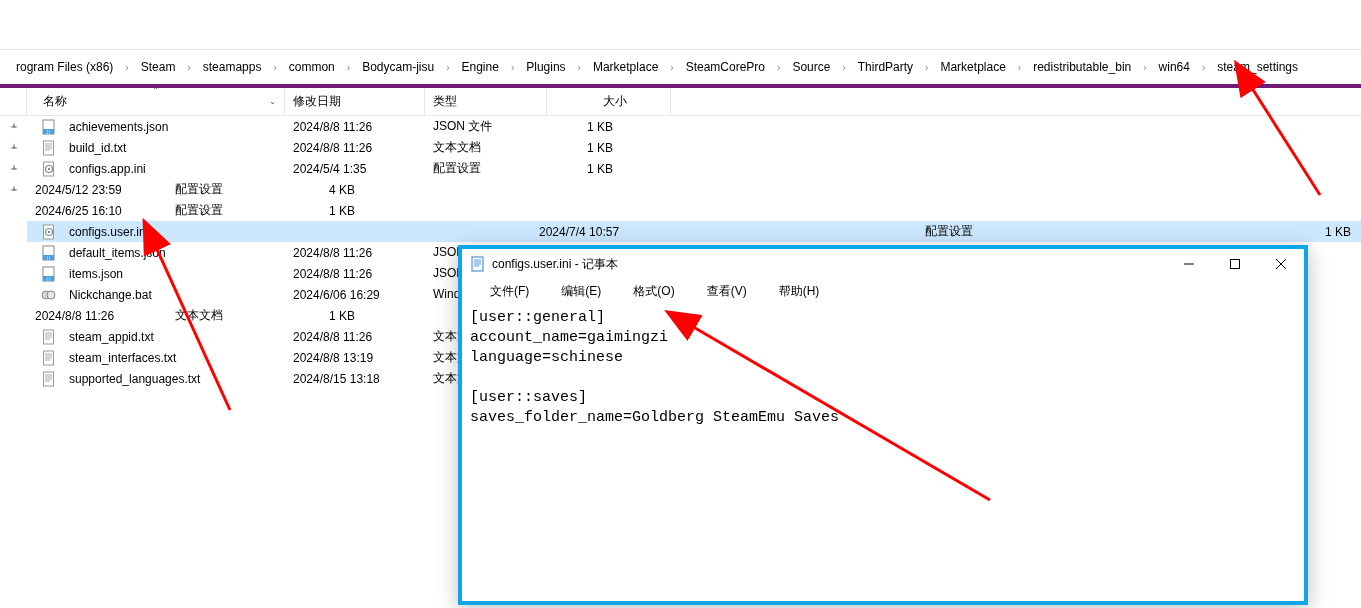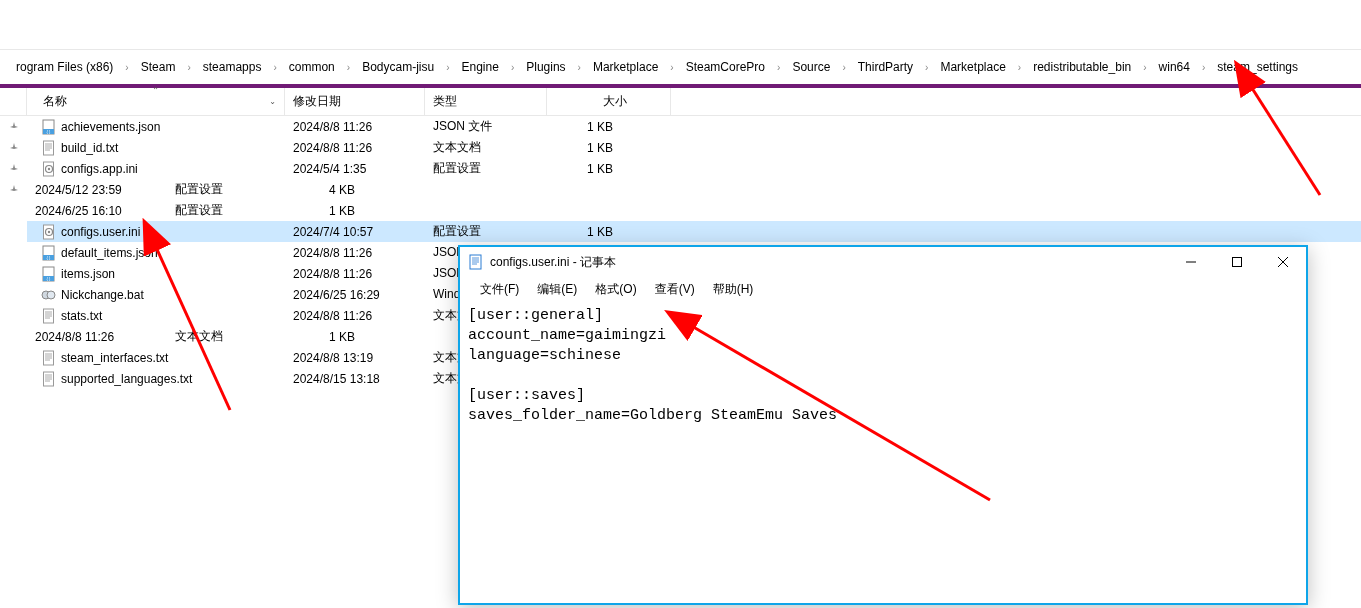--- a/index.html
+++ b/index.html
@@ -20,34 +20,34 @@
     .col-size { width: 76px; margin-left: 48px; }
     .sort-indicator { position: absolute; left: 50%; top: -2px; transform: translateX(-50%); font-size: 8px; color: #555; }
     .dropdown-arrow { margin-left: auto; font-size: 8px; color: #555; }
     
     .file-area { display: flex; }
     .pin-strip { width: 27px; flex-shrink: 0; }
     .pin-marker { height: 21px; display: flex; align-items: center; justify-content: center; color: #999; font-size: 10px; }
     
     .file-list { flex: 1; }
     .file-row { display: flex; align-items: center; height: 21px; cursor: pointer; }
-    .file-row.selected { background: #cce8ff; }
-    .file-cell-name { width: 258px; display: flex; align-items: center; padding-left: 14px; gap: 4px; }
+    .file-row.selected { background: #cce8ff; justify-content: space-between; }
+    .file-cell-name { width: 258px; display: flex; align-items: center; padding-left: 14px; gap: 12px; }
     .file-cell-date { width: 140px; padding-left: 8px; }
     .file-cell-type { width: 122px; padding-left: 8px; }
     .file-cell-size { width: 76px; text-align: right; padding-right: 10px; }
     .file-icon { width: 16px; height: 16px; display: inline-flex; align-items: center; justify-content: center; flex-shrink: 0; }
     
-    .notepad-window { position: absolute; left: 458px; top: 245px; width: 850px; height: 360px; background: #fff; border: 2px solid #0ea5e9; box-shadow: 0 4px 20px rgba(0,0,0,0.25); }
+    .notepad-window { position: absolute; left: 458px; top: 245px; width: 850px; height: 360px; background: #fff; border: 4px solid #0ea5e9; box-shadow: 0 4px 20px rgba(0,0,0,0.25); }
     .notepad-titlebar { height: 30px; display: flex; align-items: center; padding-left: 8px; background: #fff; }
     .notepad-title-icon { width: 16px; height: 16px; margin-right: 6px; }
     .notepad-title { flex: 1; font-size: 12px; }
     .titlebar-buttons { display: flex; }
     .titlebar-btn { width: 46px; height: 30px; display: flex; align-items: center; justify-content: center; cursor: pointer; }
-    .notepad-menubar { display: flex; padding: 2px 12px; gap: 2px; }
+    .notepad-menubar { display: flex; padding: 2px 20px; gap: 16px; }
     .menu-item { padding: 2px 8px; cursor: pointer; }
     .notepad-content { padding: 4px 8px; font-family: Consolas, "Courier New", monospace; font-size: 15px; line-height: 20px; white-space: pre; overflow: auto; height: calc(100% - 54px); }
     
     .arrow-overlay { position: absolute; pointer-events: none; }
     
     svg.icon-svg { width: 16px; height: 16px; }
   </style>
 </head>
 <body>
 
@@ -241,42 +241,42 @@
       <div class="file-row">
         <div class="file-cell-name">
           <span class="file-icon">
             <svg class="icon-svg" viewBox="0 0 16 16">
               <circle cx="5" cy="8" r="4" fill="#d0d8e0" stroke="#888"></circle>
               <circle cx="10" cy="8" r="4" fill="#e0e8f0" stroke="#888"></circle>
             </svg>
           </span>
           <span>Nickchange.bat</span>
         </div>
-        <div class="file-cell-date">2024/6/25 16:29</div>
+        <div class="file-cell-date">2024/6/06 16:29</div>
         <div class="file-cell-type">Windows 批处理文件</div>
+        <div class="file-cell-size">1 KB</div>
+      </div>
+      <div class="file-row">
+        <div class="file-cell-date">2024/8/8 11:26</div>
+        <div class="file-cell-type">文本文档</div>
         <div class="file-cell-size">1 KB</div>
       </div>
       <div class="file-row">
         <div class="file-cell-name">
           <span class="file-icon">
             <svg class="icon-svg" viewBox="0 0 16 16">
               <rect x="2.5" y="1" width="10" height="14" fill="#fff" stroke="#999"></rect>
               <line x1="4" y1="4" x2="11" y2="4" stroke="#aaa"></line>
               <line x1="4" y1="6" x2="11" y2="6" stroke="#aaa"></line>
               <line x1="4" y1="8" x2="11" y2="8" stroke="#aaa"></line>
               <line x1="4" y1="10" x2="9" y2="10" stroke="#aaa"></line>
             </svg>
           </span>
-          <span>stats.txt</span>
-        </div>
-        <div class="file-cell-date">2024/8/8 11:26</div>
-        <div class="file-cell-type">文本文档</div>
-        <div class="file-cell-size">1 KB</div>
-      </div>
-      <div class="file-row">
+          <span>steam_appid.txt</span>
+        </div>
         <div class="file-cell-date">2024/8/8 11:26</div>
         <div class="file-cell-type">文本文档</div>
         <div class="file-cell-size">1 KB</div>
       </div>
       <div class="file-row">
         <div class="file-cell-name">
           <span class="file-icon">
             <svg class="icon-svg" viewBox="0 0 16 16">
               <rect x="2.5" y="1" width="10" height="14" fill="#fff" stroke="#999"></rect>
               <line x1="4" y1="4" x2="11" y2="4" stroke="#aaa"></line>

